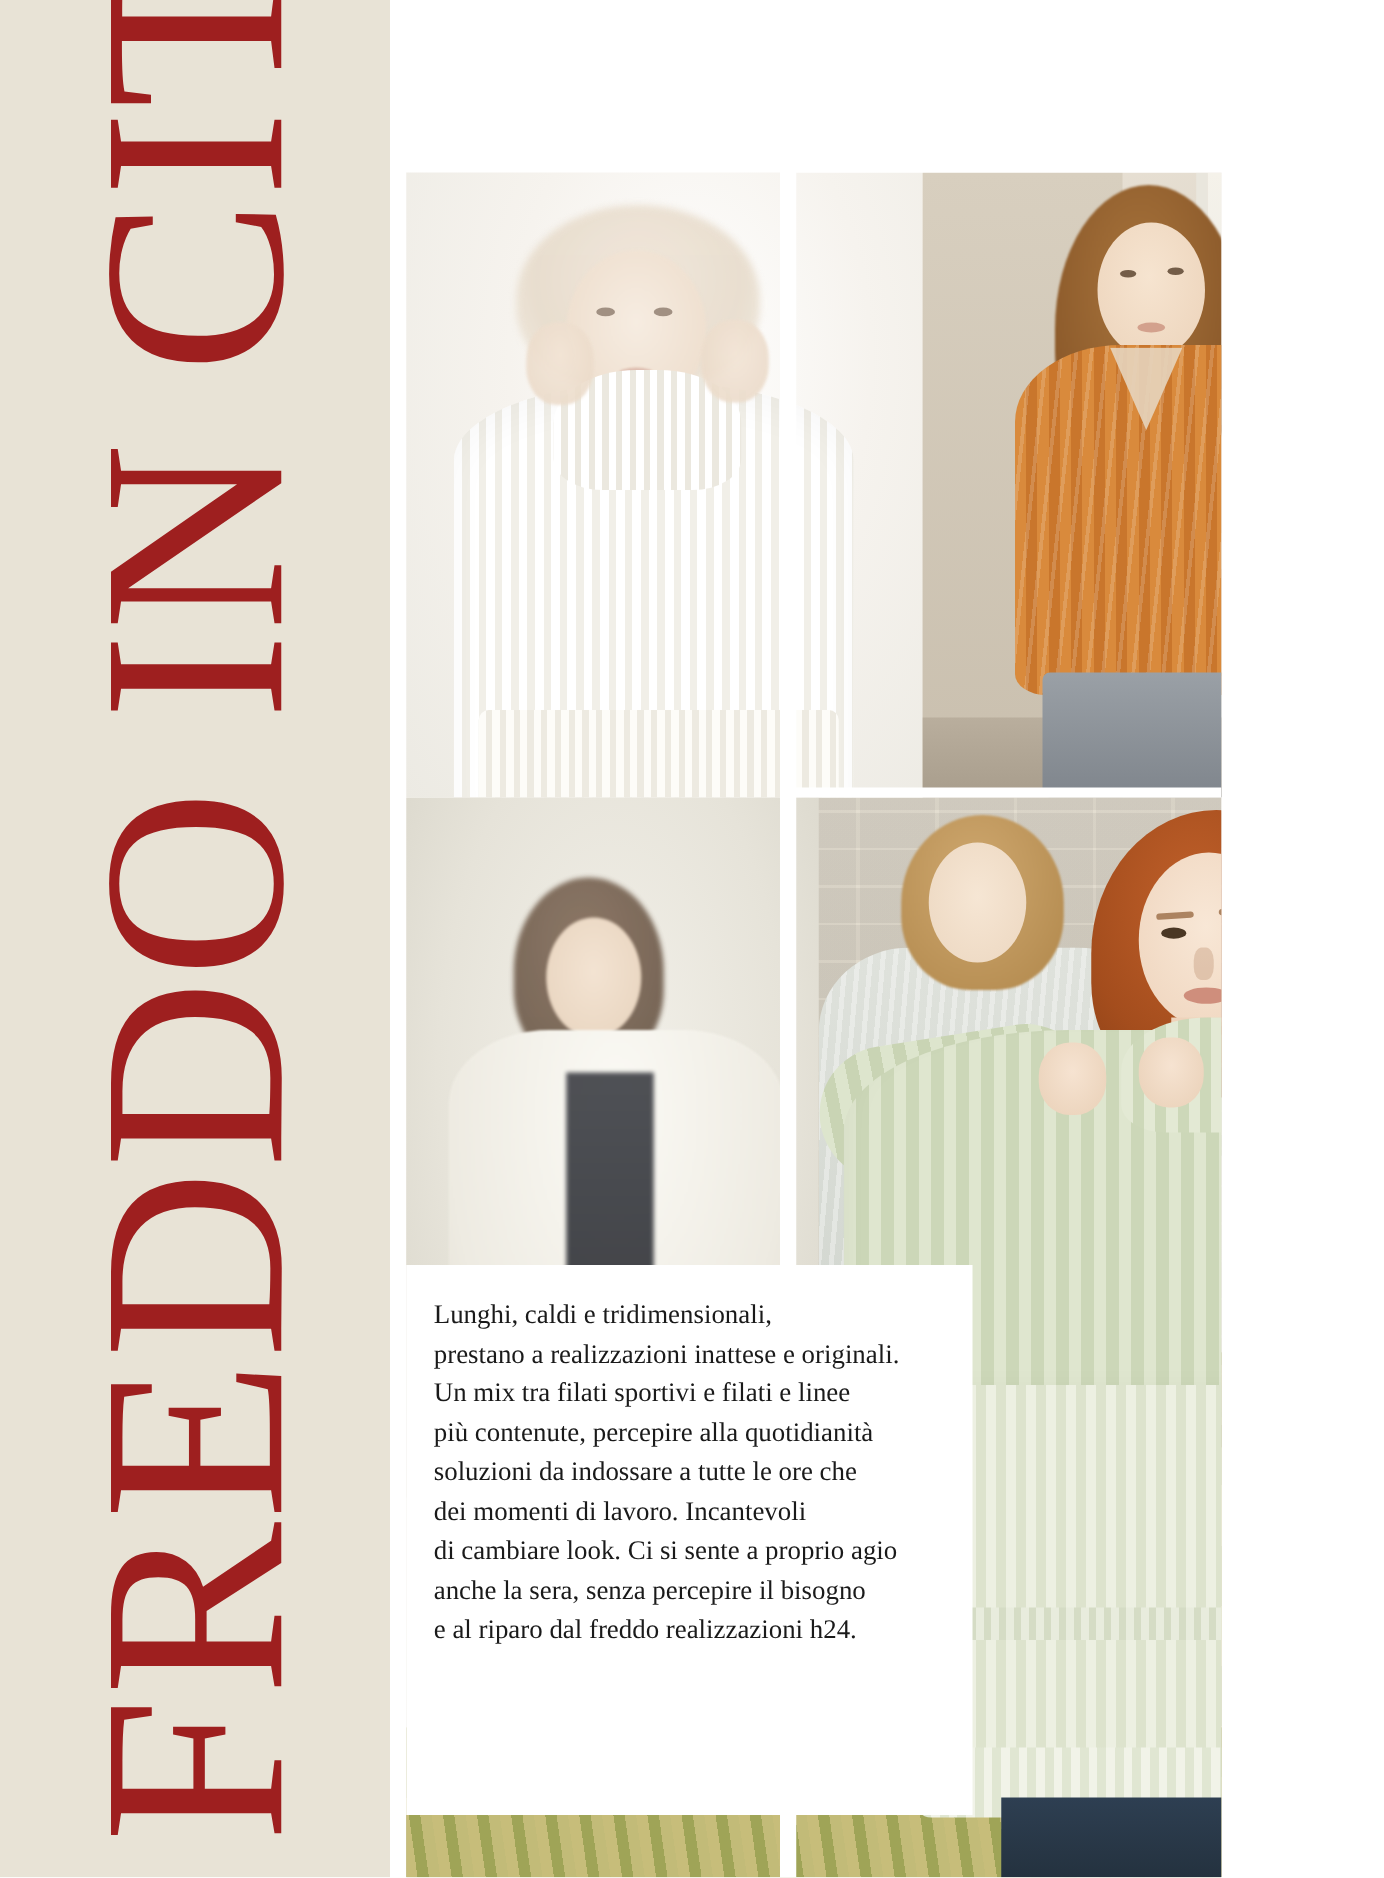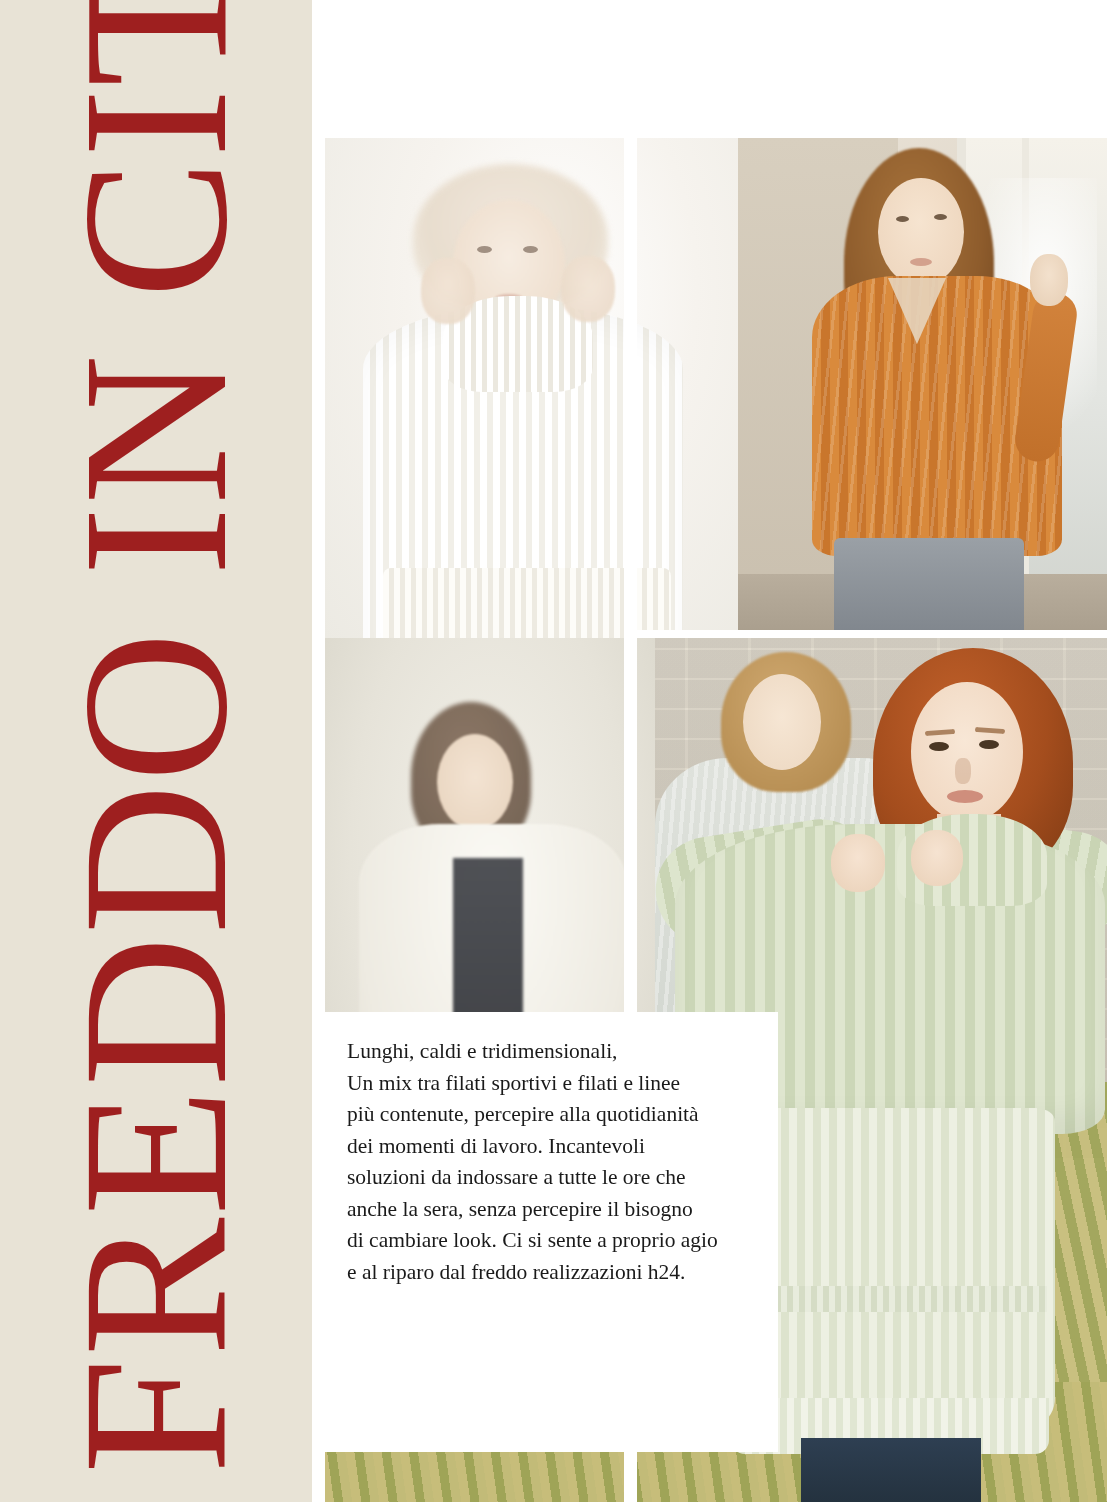--- a/index.html
+++ b/index.html
@@ -5,21 +5,21 @@
   * { box-sizing: border-box; }
   html, body {
     margin: 0; padding: 0;
     width: 1107px; height: 1502px;
     background: #ffffff;
     font-family: "Liberation Serif", serif;
     overflow: hidden;
   }
   .page {
     position: relative;
-    width: 1107px;
+    width: 977px;
     height: 1502px;
     background: #ffffff;
     overflow: hidden;
   }
 
   
   .left-band {
     position: absolute;
     left: 0; top: 0;
     width: 312px; height: 1502px;
@@ -444,26 +444,27 @@
       </div>
     </div>
 
     <div class="gutter-top"></div>
     <div class="gutter-mid"></div>
     <div class="gutter-left"></div>
 
     <div class="text-panel">
       <div class="text-block">
         <p>Lunghi, caldi e tridimensionali,</p>
+        <p>prestano a realizzazioni inattese e originali.</p>
         <p>Un mix tra filati sportivi e filati e linee</p>
         <p>più contenute, percepire alla quotidianità</p>
+        <p>soluzioni da indossare a tutte le ore che</p>
         <p>dei momenti di lavoro. Incantevoli</p>
-        <p>soluzioni da indossare a tutte le ore che</p>
+        <p>di cambiare look. Ci si sente a proprio agio</p>
         <p>anche la sera, senza percepire il bisogno</p>
-        <p>di cambiare look. Ci si sente a proprio agio</p>
         <p>e al riparo dal freddo realizzazioni h24.</p>
       </div>
     </div>
   </div>
 
   <div class="left-band">
     <div class="title-vertical">FREDDO IN CITTÀ</div>
   </div>
 
 </div>

